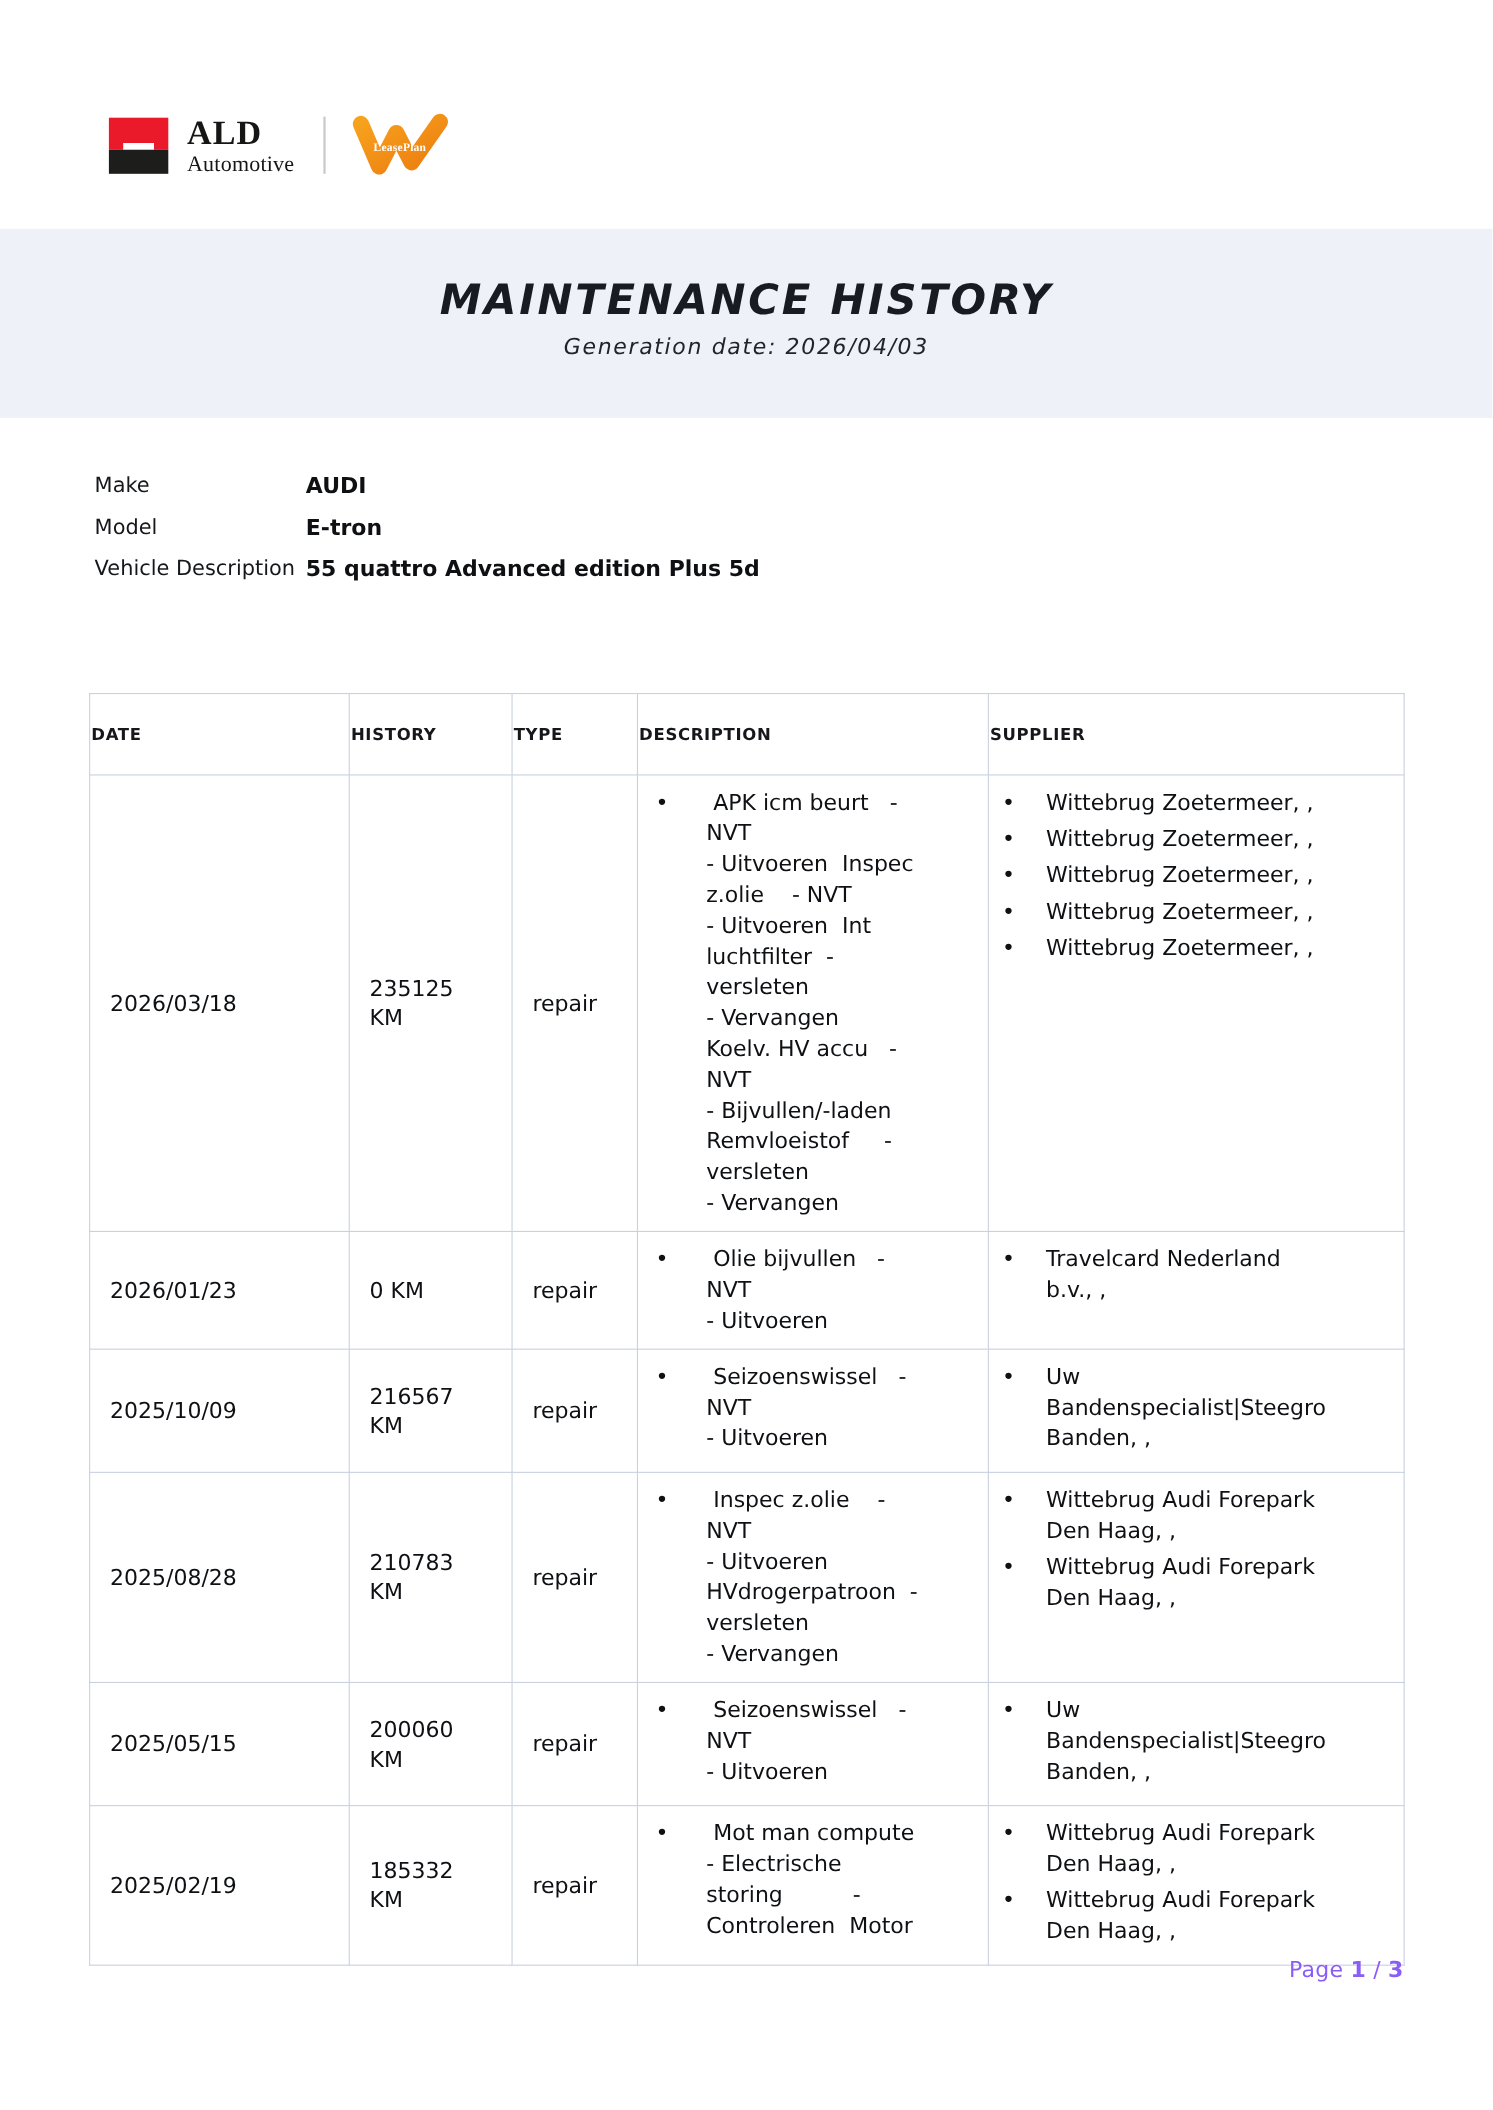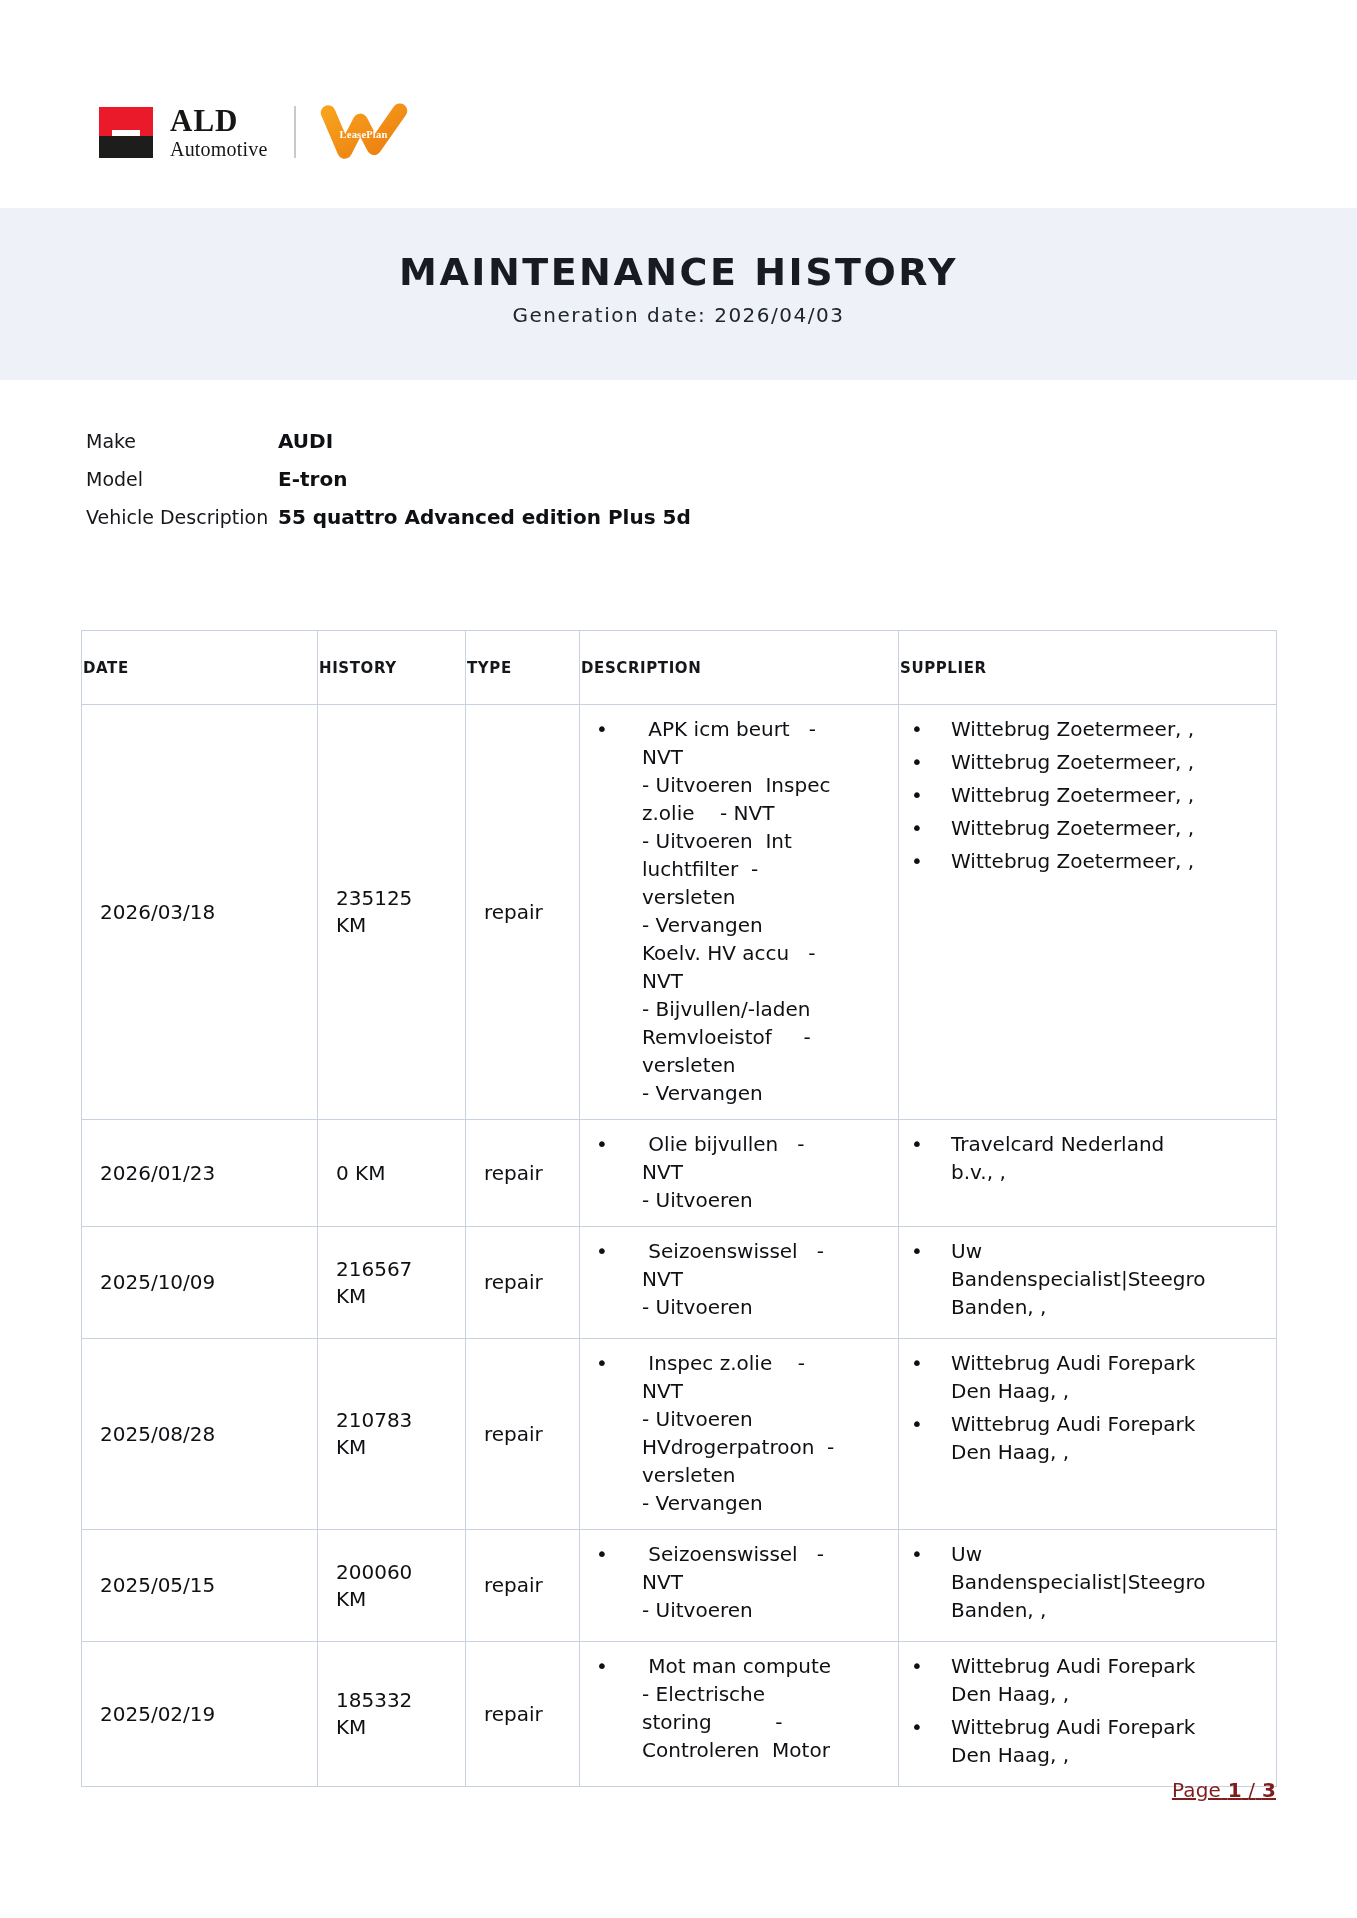--- a/index.html
+++ b/index.html
@@ -32,20 +32,21 @@
   .lp-word{
     position:absolute;left:0;right:0;top:26px;text-align:center;
     font-size:10.5px;font-weight:bold;color:#ffffff;letter-spacing:.2px;
   }
 
   
   .title-band{
     position:absolute;left:0;top:208px;width:100%;height:172px;
     background:var(--band,#eef1f8);
     text-align:center;
+    font-style:italic;
   }
   .doc-title{
     margin:42px 0 0 0;
     font-size:38px;font-weight:bold;letter-spacing:2.5px;color:#181b21;
   }
   .doc-subtitle{
     margin-top:9px;
     font-size:20px;letter-spacing:1.5px;color:#20242b;
   }
 
@@ -77,21 +78,21 @@
   .desc-bullet{width:62px;padding-left:16px;box-sizing:border-box;}
   .supp-bullet{width:52px;padding-left:12px;box-sizing:border-box;}
   .li-text{white-space:pre-wrap;flex:1 1 auto;}
   td.c-desc .li-text{padding-right:6px;}
   td.c-supp .li-text{white-space:pre-line;padding-right:26px;}
   td.c-supp li{margin-bottom:5px;}
 
   
   .page-footer{
     position:absolute;right:81px;top:1778px;
-    font-size:20px;color:#7f1d1d;letter-spacing:.2px;text-decoration:underline;
+    font-size:20px;color:#8b5cf6;letter-spacing:.2px;
   }
   .page-footer b{font-weight:bold;}
 </style>
 </head>
 <body>
 
 <div class="page">
 
   <div class="brand-row">
     <div class="ald-mark">

